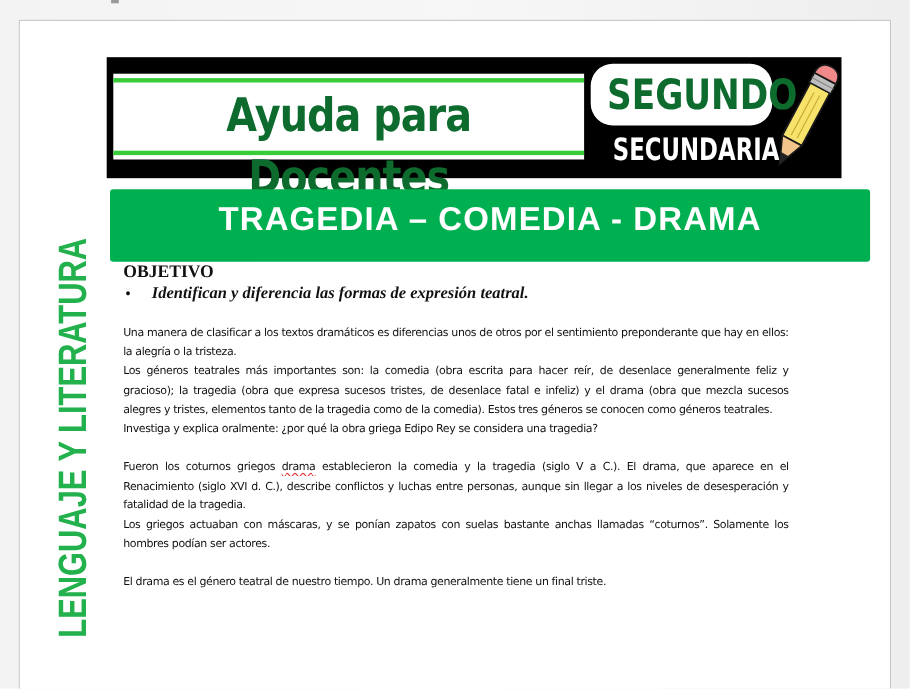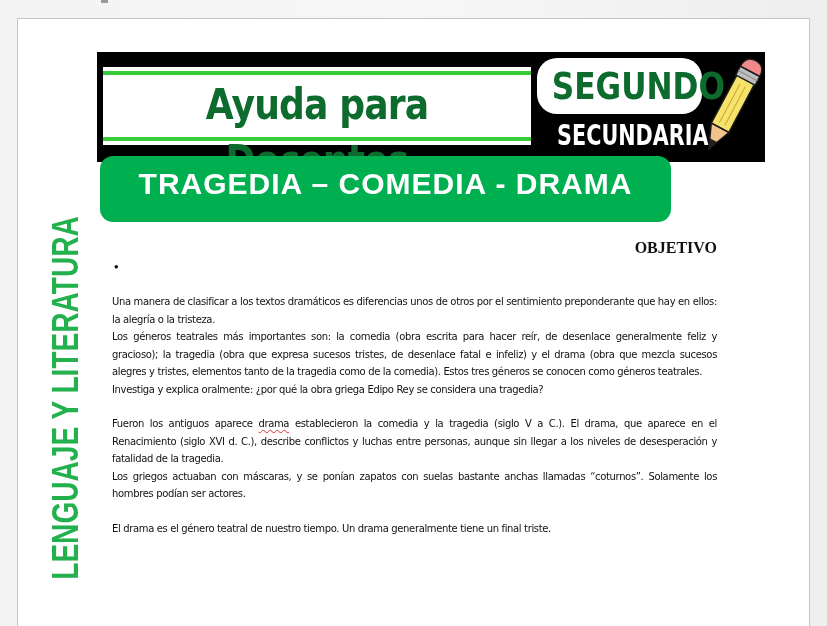--- a/index.html
+++ b/index.html
@@ -50,22 +50,22 @@
     .sub-text {
       position: absolute; left: 438px; top: 64px; width: 170px; text-align: center;
       font-family: "DejaVu Sans", sans-serif; font-weight: bold;
       font-size: 28px; line-height: 40px; color: #ffffff;
       transform: scaleX(0.74); transform-origin: center;
     }
     .pencil { position: absolute; left: 600px; top: 0px; width: 66px; height: 110px; }
 
     
     .title-bar {
-      position: absolute; left: 100px; top: 156px; width: 571px; height: 66px;
-      background: #00b050; border-radius: 13px;
+      position: absolute; left: 100px; top: 172px; width: 691px; height: 66px;
+      background: #00b050; border-radius: 3px;
     }
     .title-text {
       position: absolute; left: 0; right: 0; top: 8px; text-align: center;
       font-family: "Liberation Sans", sans-serif; font-weight: bold;
       font-size: 30px; line-height: 40px; color: #ffffff; letter-spacing: 1px;
     }
 
     
     .vertical-label {
       position: absolute; left: 66px; top: 398px;
@@ -78,21 +78,21 @@
     }
     .vertical-label span { display: inline-block; transform: scaleX(0.78); }
 
     
     .content {
       position: absolute; left: 112px; top: 238px; width: 605px;
       color: #111111;
     }
     .objetivo {
       font-family: "Liberation Serif", serif; font-weight: bold;
-      font-size: 16px; line-height: 19px; margin: 0; text-align: right;
+      font-size: 16px; line-height: 19px; margin: 0;
     }
     .bullet-row {
       display: flex; align-items: baseline;
       font-family: "Liberation Serif", serif; font-style: italic; font-weight: bold;
       font-size: 15px; line-height: 19px; margin: 0 0 0 0;
     }
     .bullet-dot { width: 24px; font-style: normal; font-size: 13px; padding-left: 2px; }
     .para {
       font-family: "DejaVu Sans", sans-serif; font-size: 10px; line-height: 17.5px;
       text-align: justify; margin: 0; letter-spacing: -0.35px;
@@ -135,23 +135,24 @@
 <div class="title-bar">
   <div class="title-text">TRAGEDIA – COMEDIA - DRAMA</div>
 </div>
 
 <div class="vertical-label"><span>LENGUAJE Y LITERATURA</span></div>
 
 <div class="content">
   <p class="objetivo">OBJETIVO</p>
   <div class="bullet-row">
     <span class="bullet-dot">•</span>
+    <span>Identifican y diferencia las formas de expresión teatral.</span>
   </div>
   <div class="gap"></div>
   <p class="para">Una manera de clasificar a los textos dramáticos es diferencias unos de otros por el sentimiento preponderante que hay en ellos: la alegría o la tristeza.</p>
   <p class="para">Los géneros teatrales más importantes son: la comedia (obra escrita para hacer reír, de desenlace generalmente feliz y gracioso); la tragedia (obra que expresa sucesos tristes, de desenlace fatal e infeliz) y el drama (obra que mezcla sucesos alegres y tristes, elementos tanto de la tragedia como de la comedia). Estos tres géneros se conocen como géneros teatrales.</p>
   <p class="para">Investiga y explica oralmente: ¿por qué la obra griega Edipo Rey se considera una tragedia?</p>
   <div class="gap"></div>
-  <p class="para"><span>Fueron los antiguos aparece </span><span class="squiggle">drama</span><span> establecieron la comedia y la tragedia (siglo V a C.). El drama, que aparece en el Renacimiento (siglo XVI d. C.), describe conflictos y luchas entre personas, aunque sin llegar a los niveles de desesperación y fatalidad de la tragedia.</span></p>
+  <p class="para"><span>Fueron los coturnos griegos </span><span class="squiggle">drama</span><span> establecieron la comedia y la tragedia (siglo V a C.). El drama, que aparece en el Renacimiento (siglo XVI d. C.), describe conflictos y luchas entre personas, aunque sin llegar a los niveles de desesperación y fatalidad de la tragedia.</span></p>
   <p class="para">Los griegos actuaban con máscaras, y se ponían zapatos con suelas bastante anchas llamadas “coturnos”. Solamente los hombres podían ser actores.</p>
   <div class="gap"></div>
   <p class="para">El drama es el género teatral de nuestro tiempo. Un drama generalmente tiene un final triste.</p>
 </div>
 
 </body></html>

